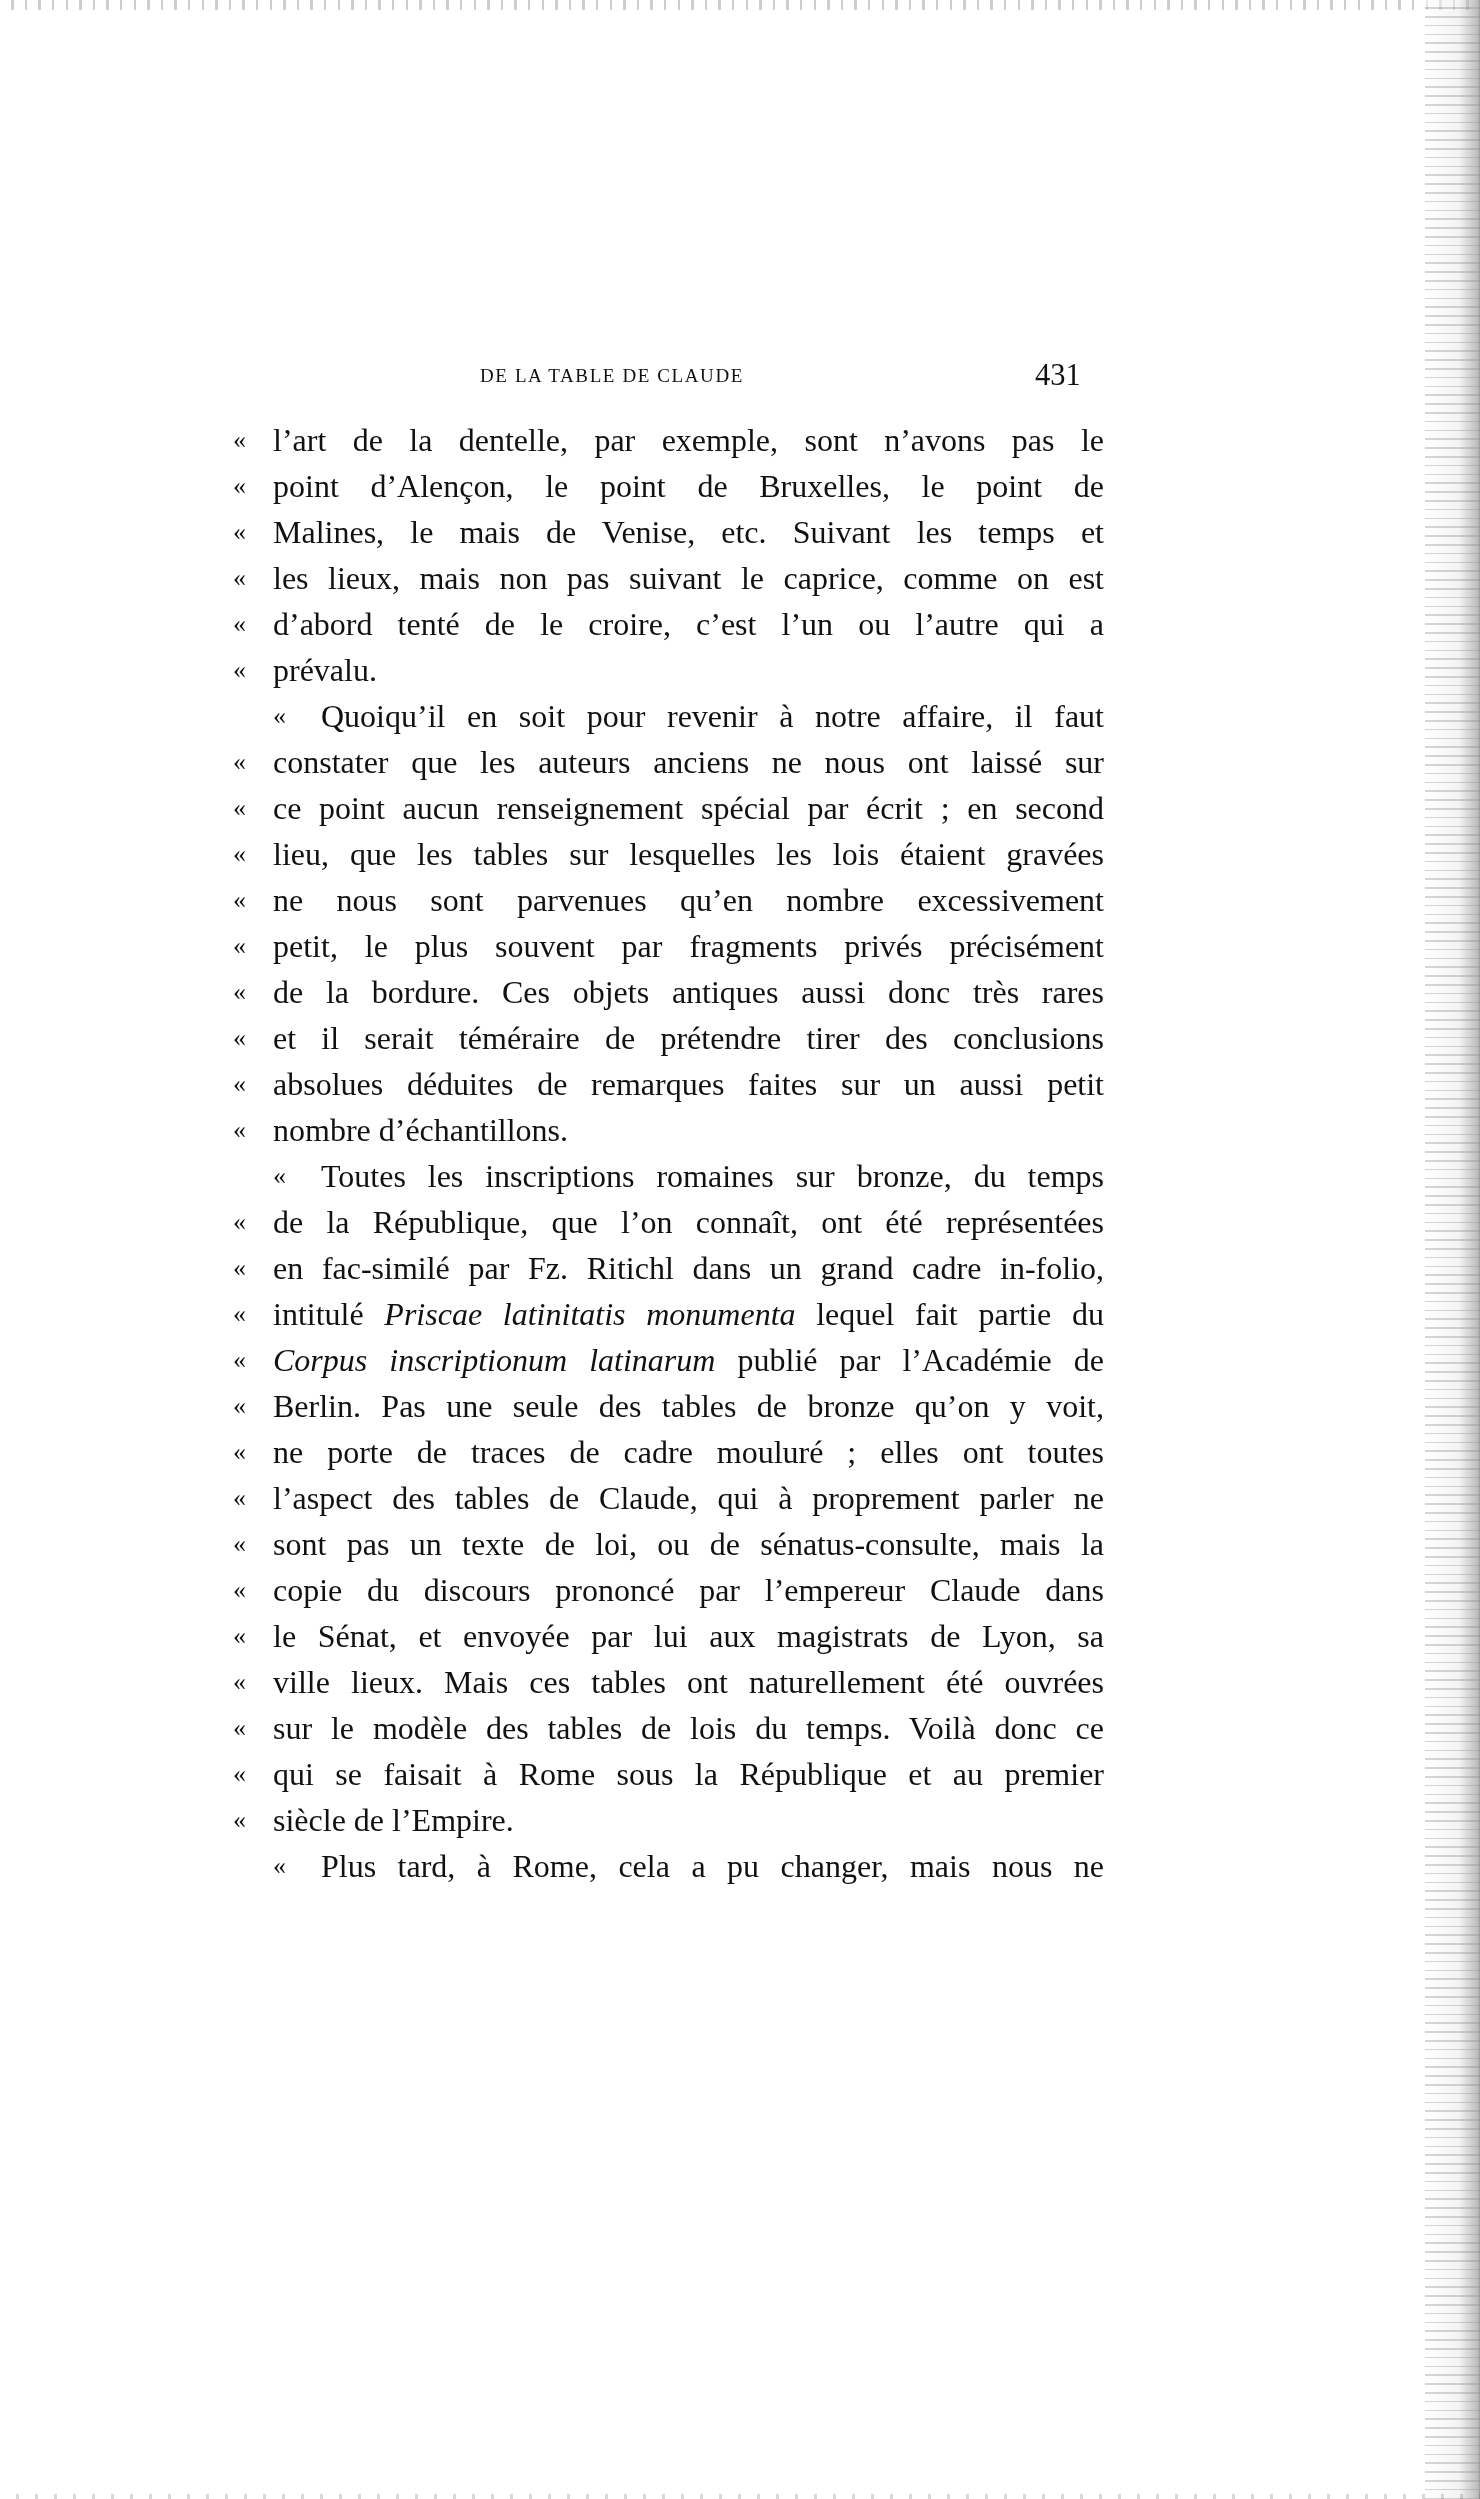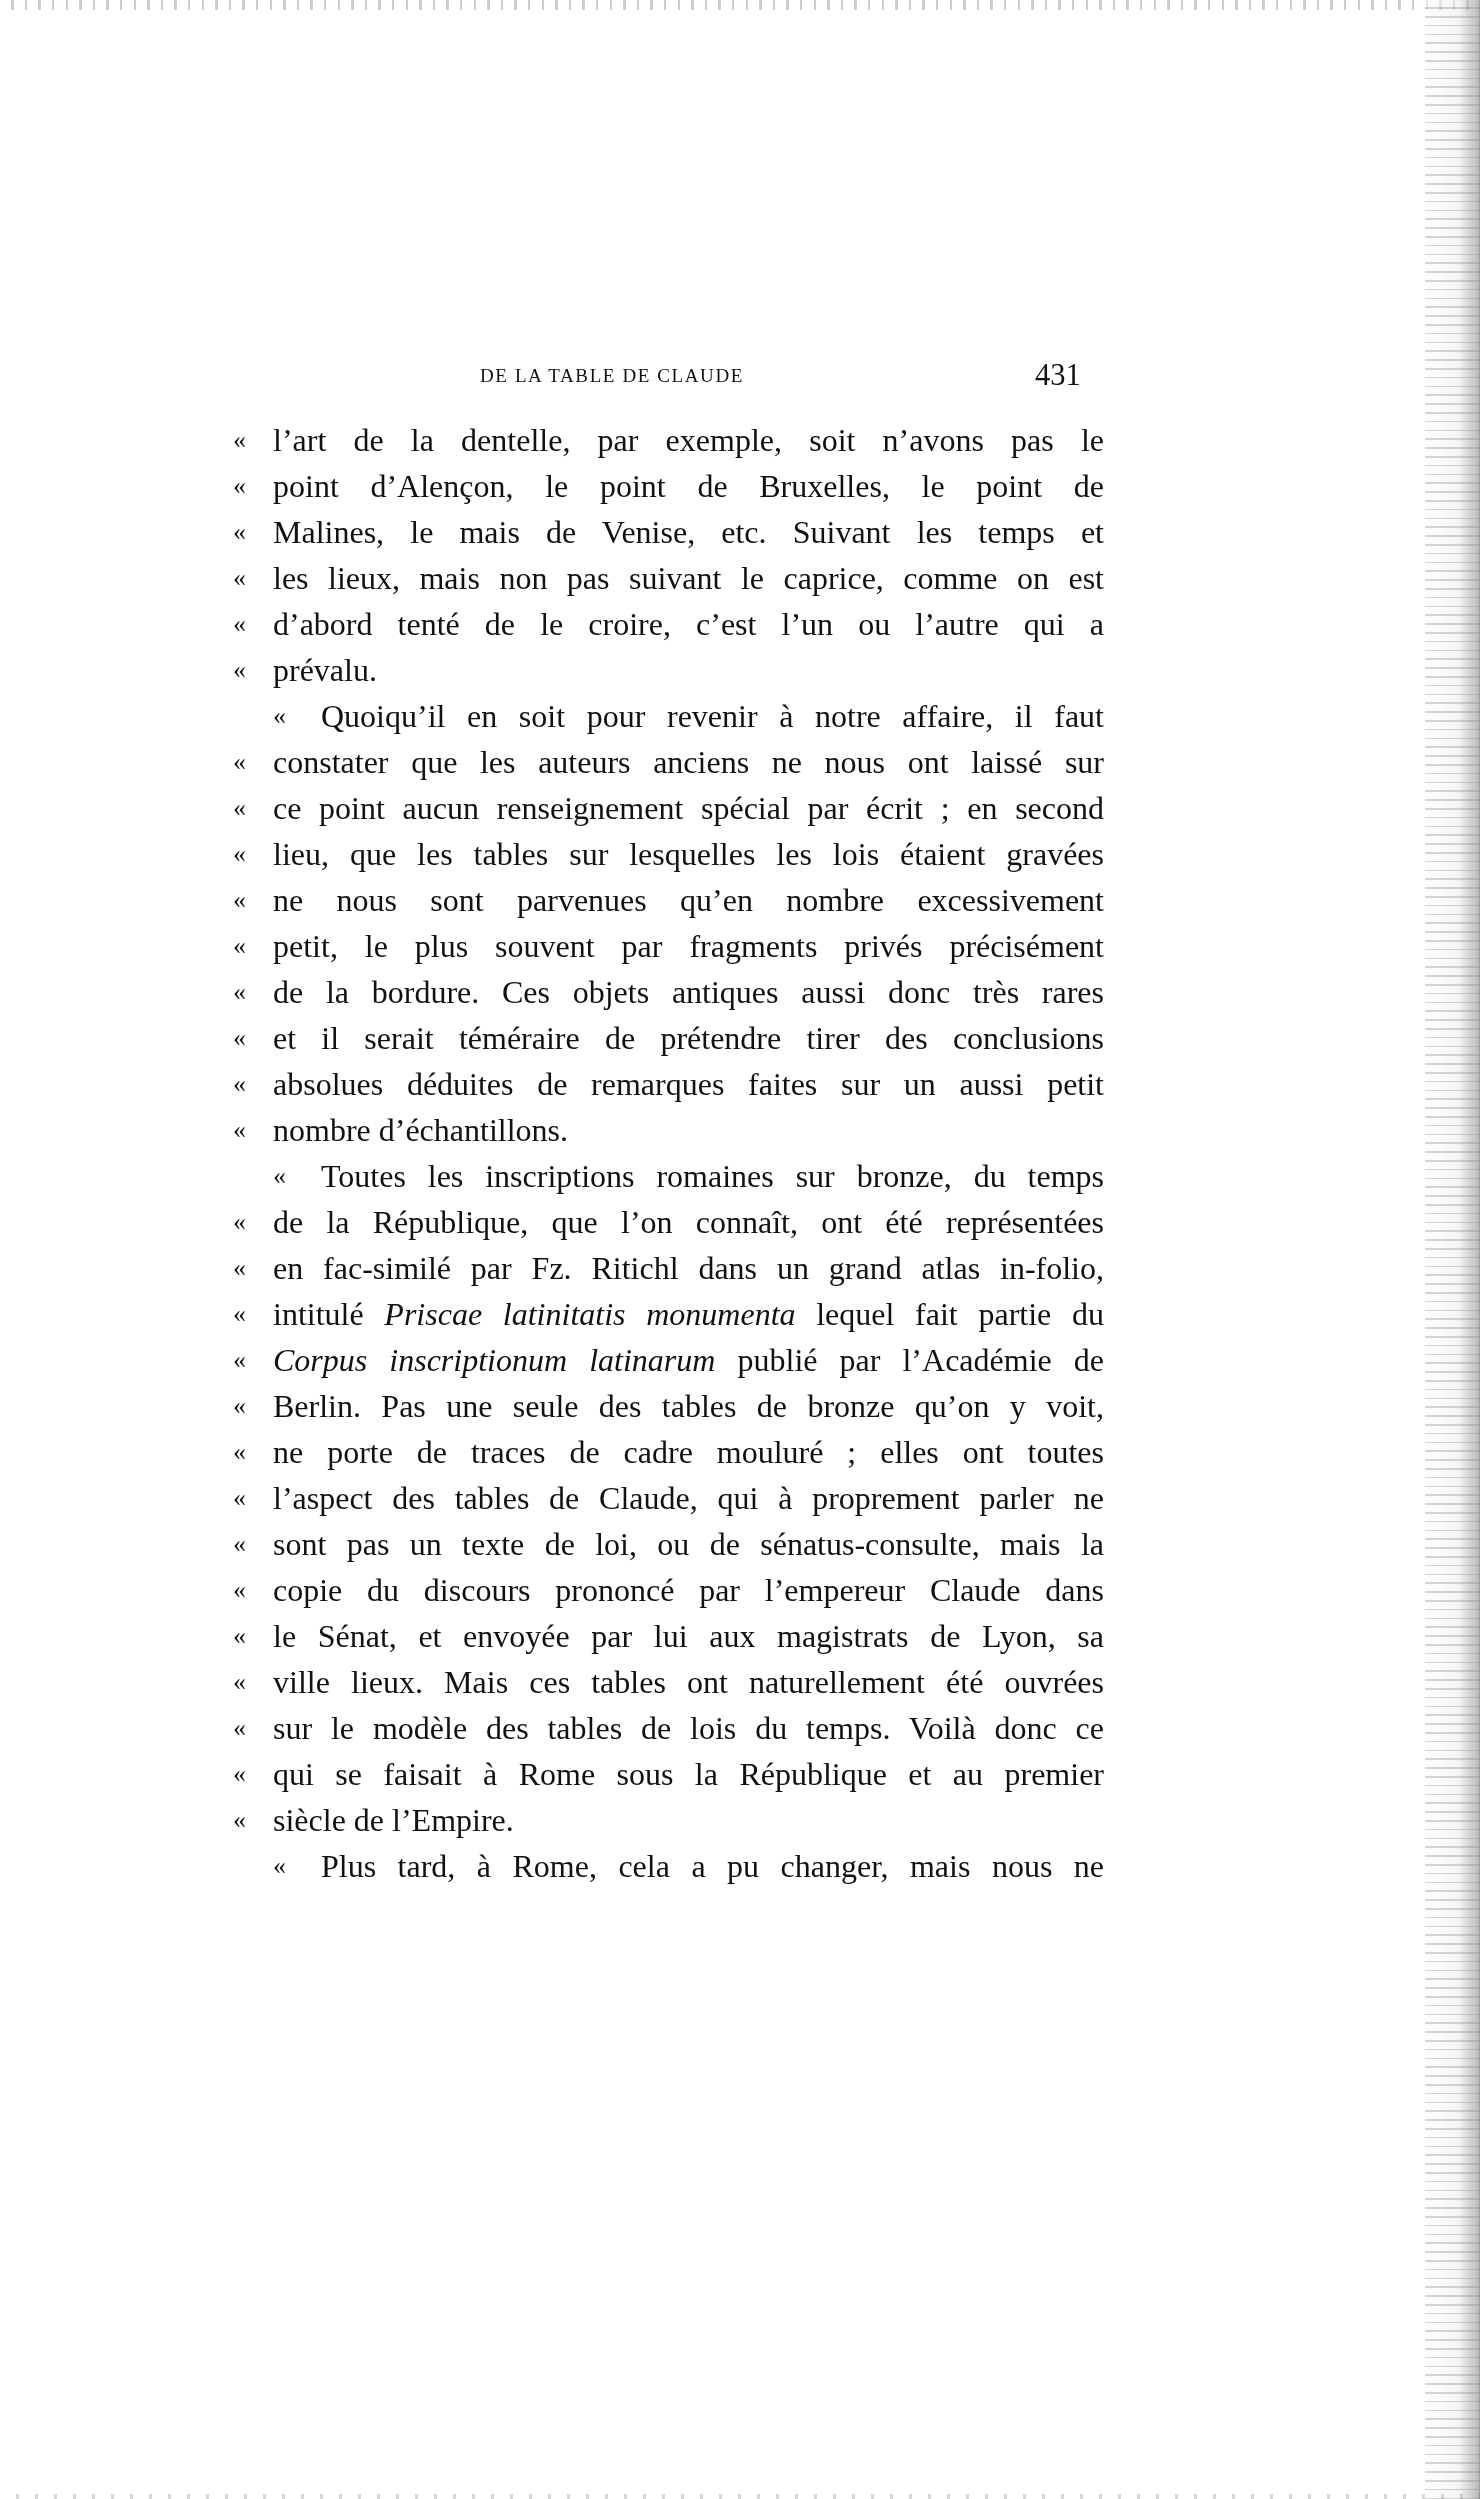--- a/index.html
+++ b/index.html
@@ -104,21 +104,21 @@
 <div class="top-edge"></div>
 <div class="page-edge"></div>
 <div class="bottom-edge"></div>
 
 <div class="running-head">De la table de Claude</div>
 <div class="page-number">431</div>
 
 <div class="text-block">
   <div class="line">
       <span class="guillemet">«</span>
-      <span class="content">l’art de la dentelle, par exemple, soit n’avons pas le</span>
+      <span class="content">l’art de la dentelle, par exemple, sont n’avons pas le</span>
     </div>
   <div class="line">
       <span class="guillemet">«</span>
       <span class="content">point d’Alençon, le point de Bruxelles, le point de</span>
     </div>
   <div class="line">
       <span class="guillemet">«</span>
       <span class="content">Malines, le mais de Venise, etc. Suivant les temps et</span>
     </div>
   <div class="line">
@@ -178,21 +178,21 @@
   <div class="line indent">
       <span class="guillemet">«</span>
       <span class="content">Toutes les inscriptions romaines sur bronze, du temps</span>
     </div>
   <div class="line">
       <span class="guillemet">«</span>
       <span class="content">de la République, que l’on connaît, ont été représentées</span>
     </div>
   <div class="line">
       <span class="guillemet">«</span>
-      <span class="content">en fac-similé par Fz. Ritichl dans un grand atlas in-folio,</span>
+      <span class="content">en fac-similé par Fz. Ritichl dans un grand cadre in-folio,</span>
     </div>
   <div class="line">
       <span class="guillemet">«</span>
       <span class="content"><span>intitulé </span><span class="italic">Priscae latinitatis monumenta</span><span> lequel fait partie du</span></span>
     </div>
   <div class="line">
       <span class="guillemet">«</span>
       <span class="content"><span></span><span class="italic">Corpus inscriptionum latinarum</span><span> publié par l’Académie de</span></span>
     </div>
   <div class="line">

